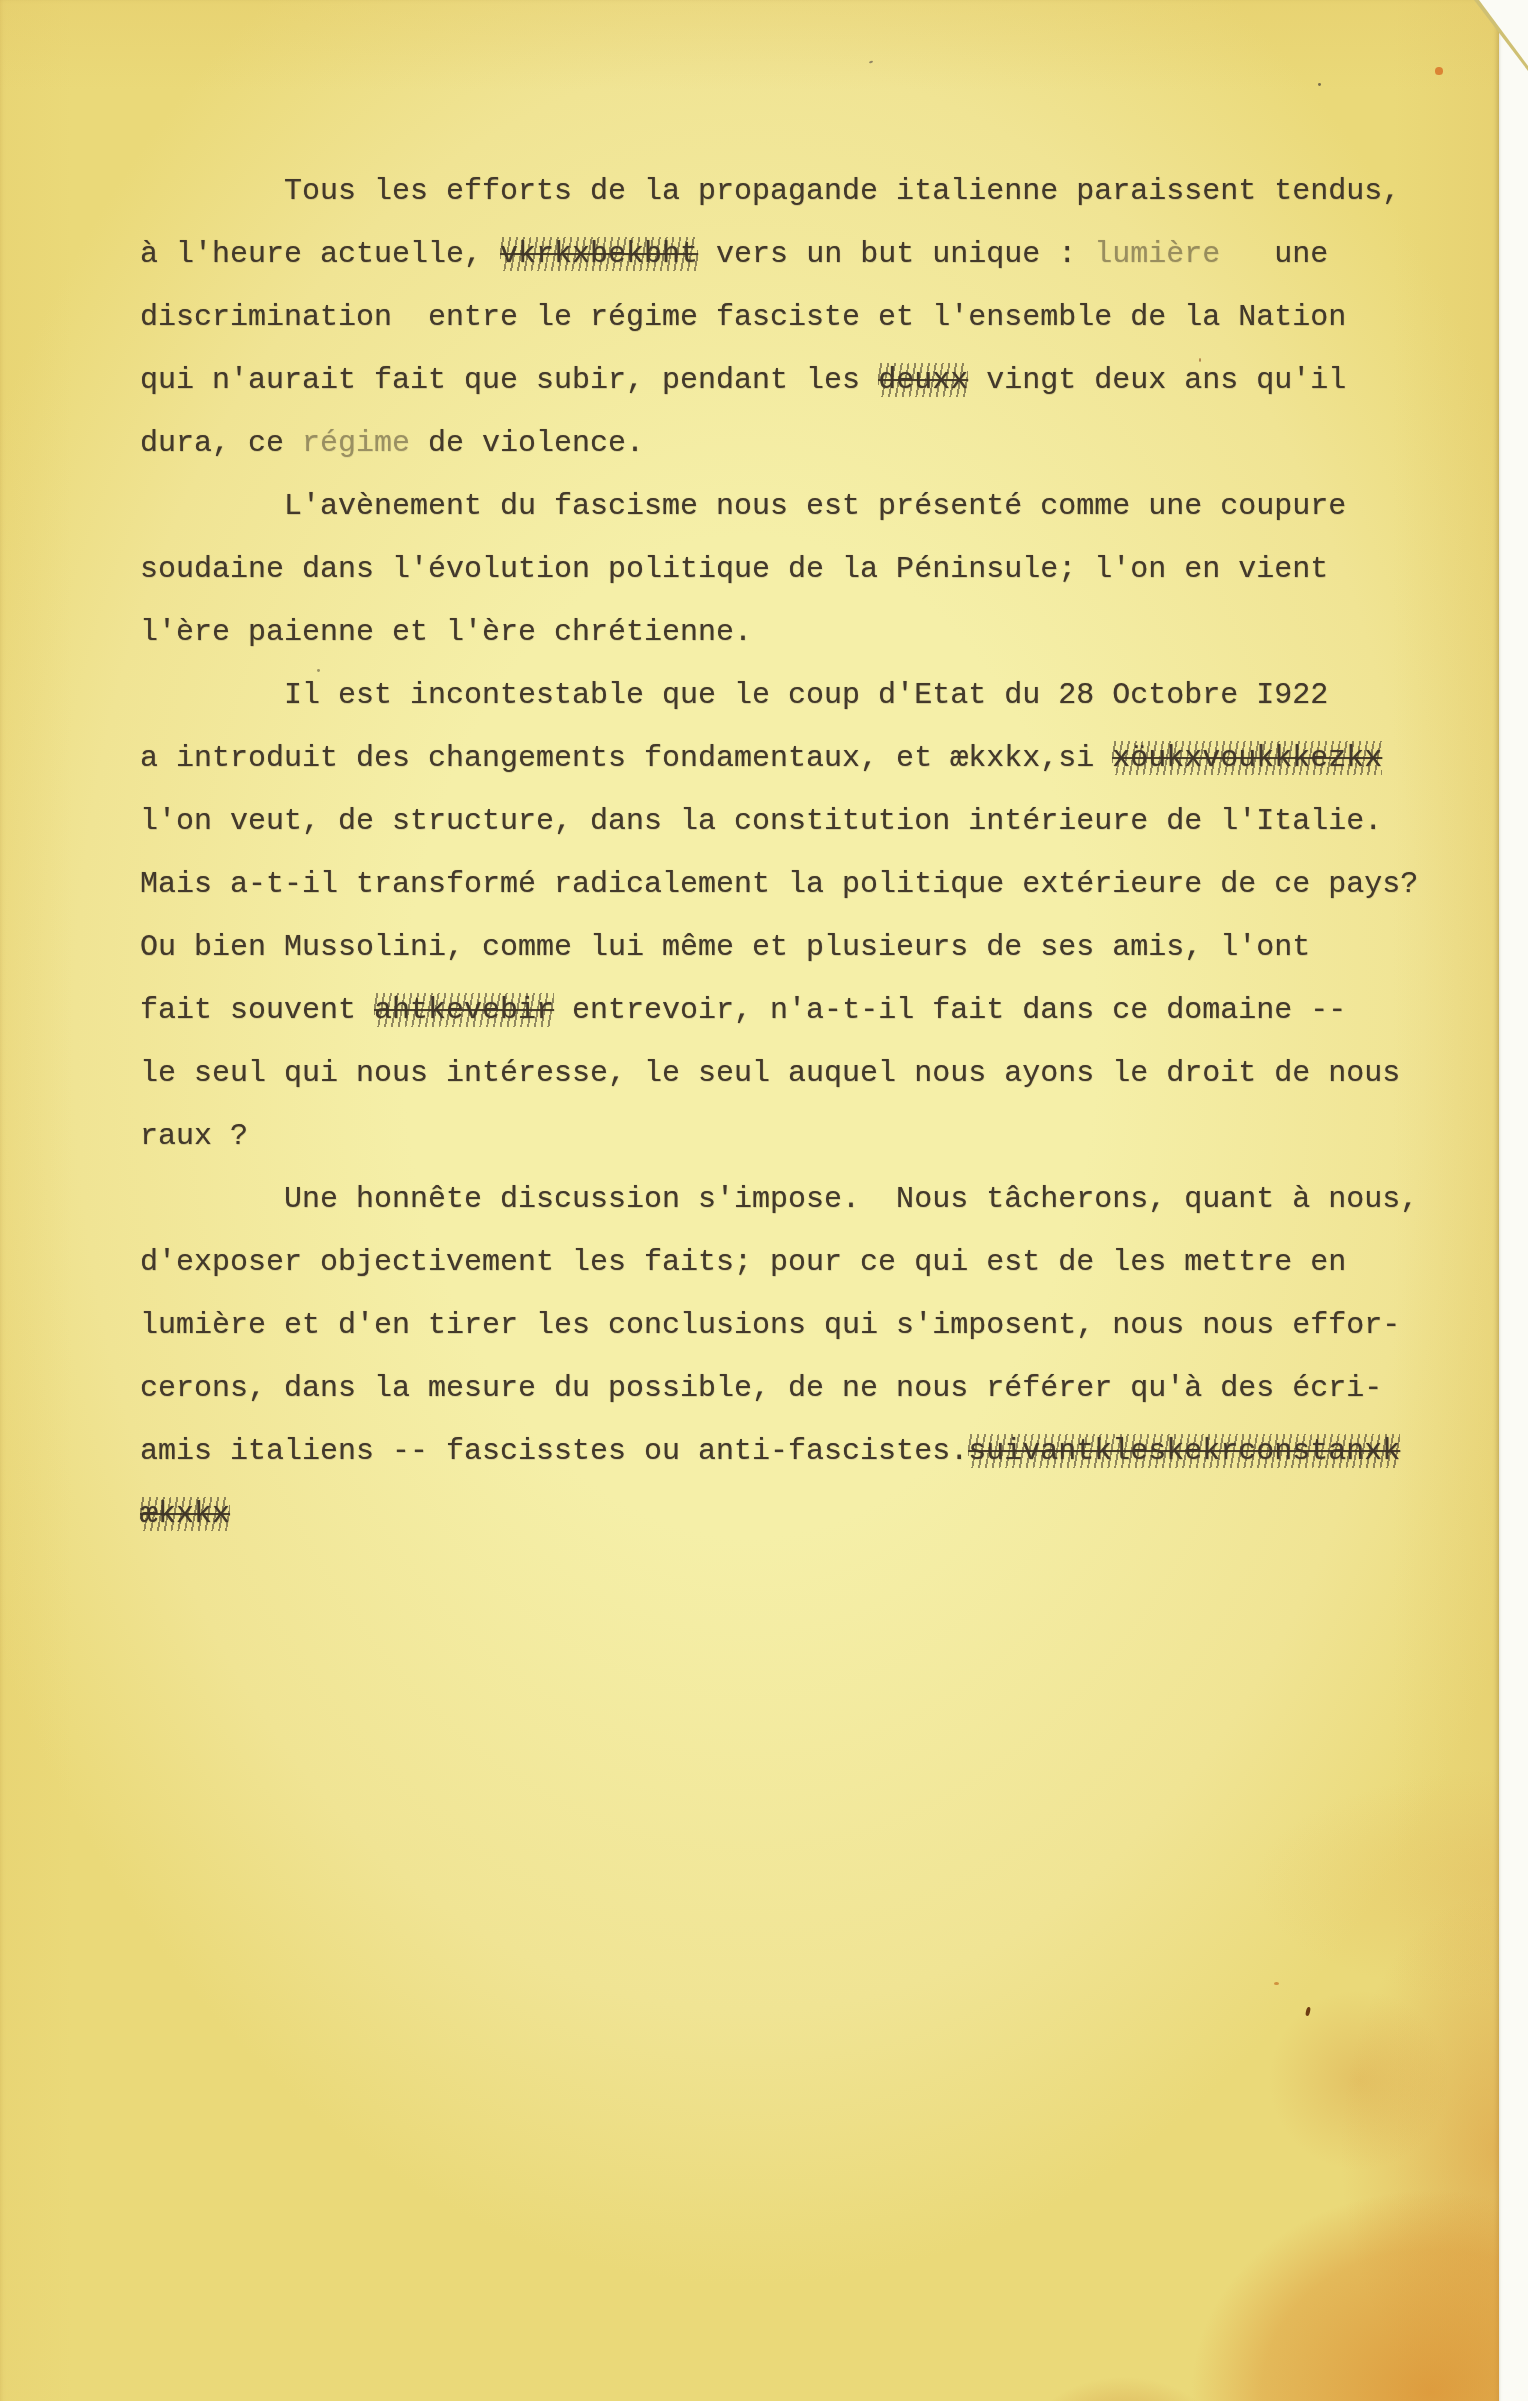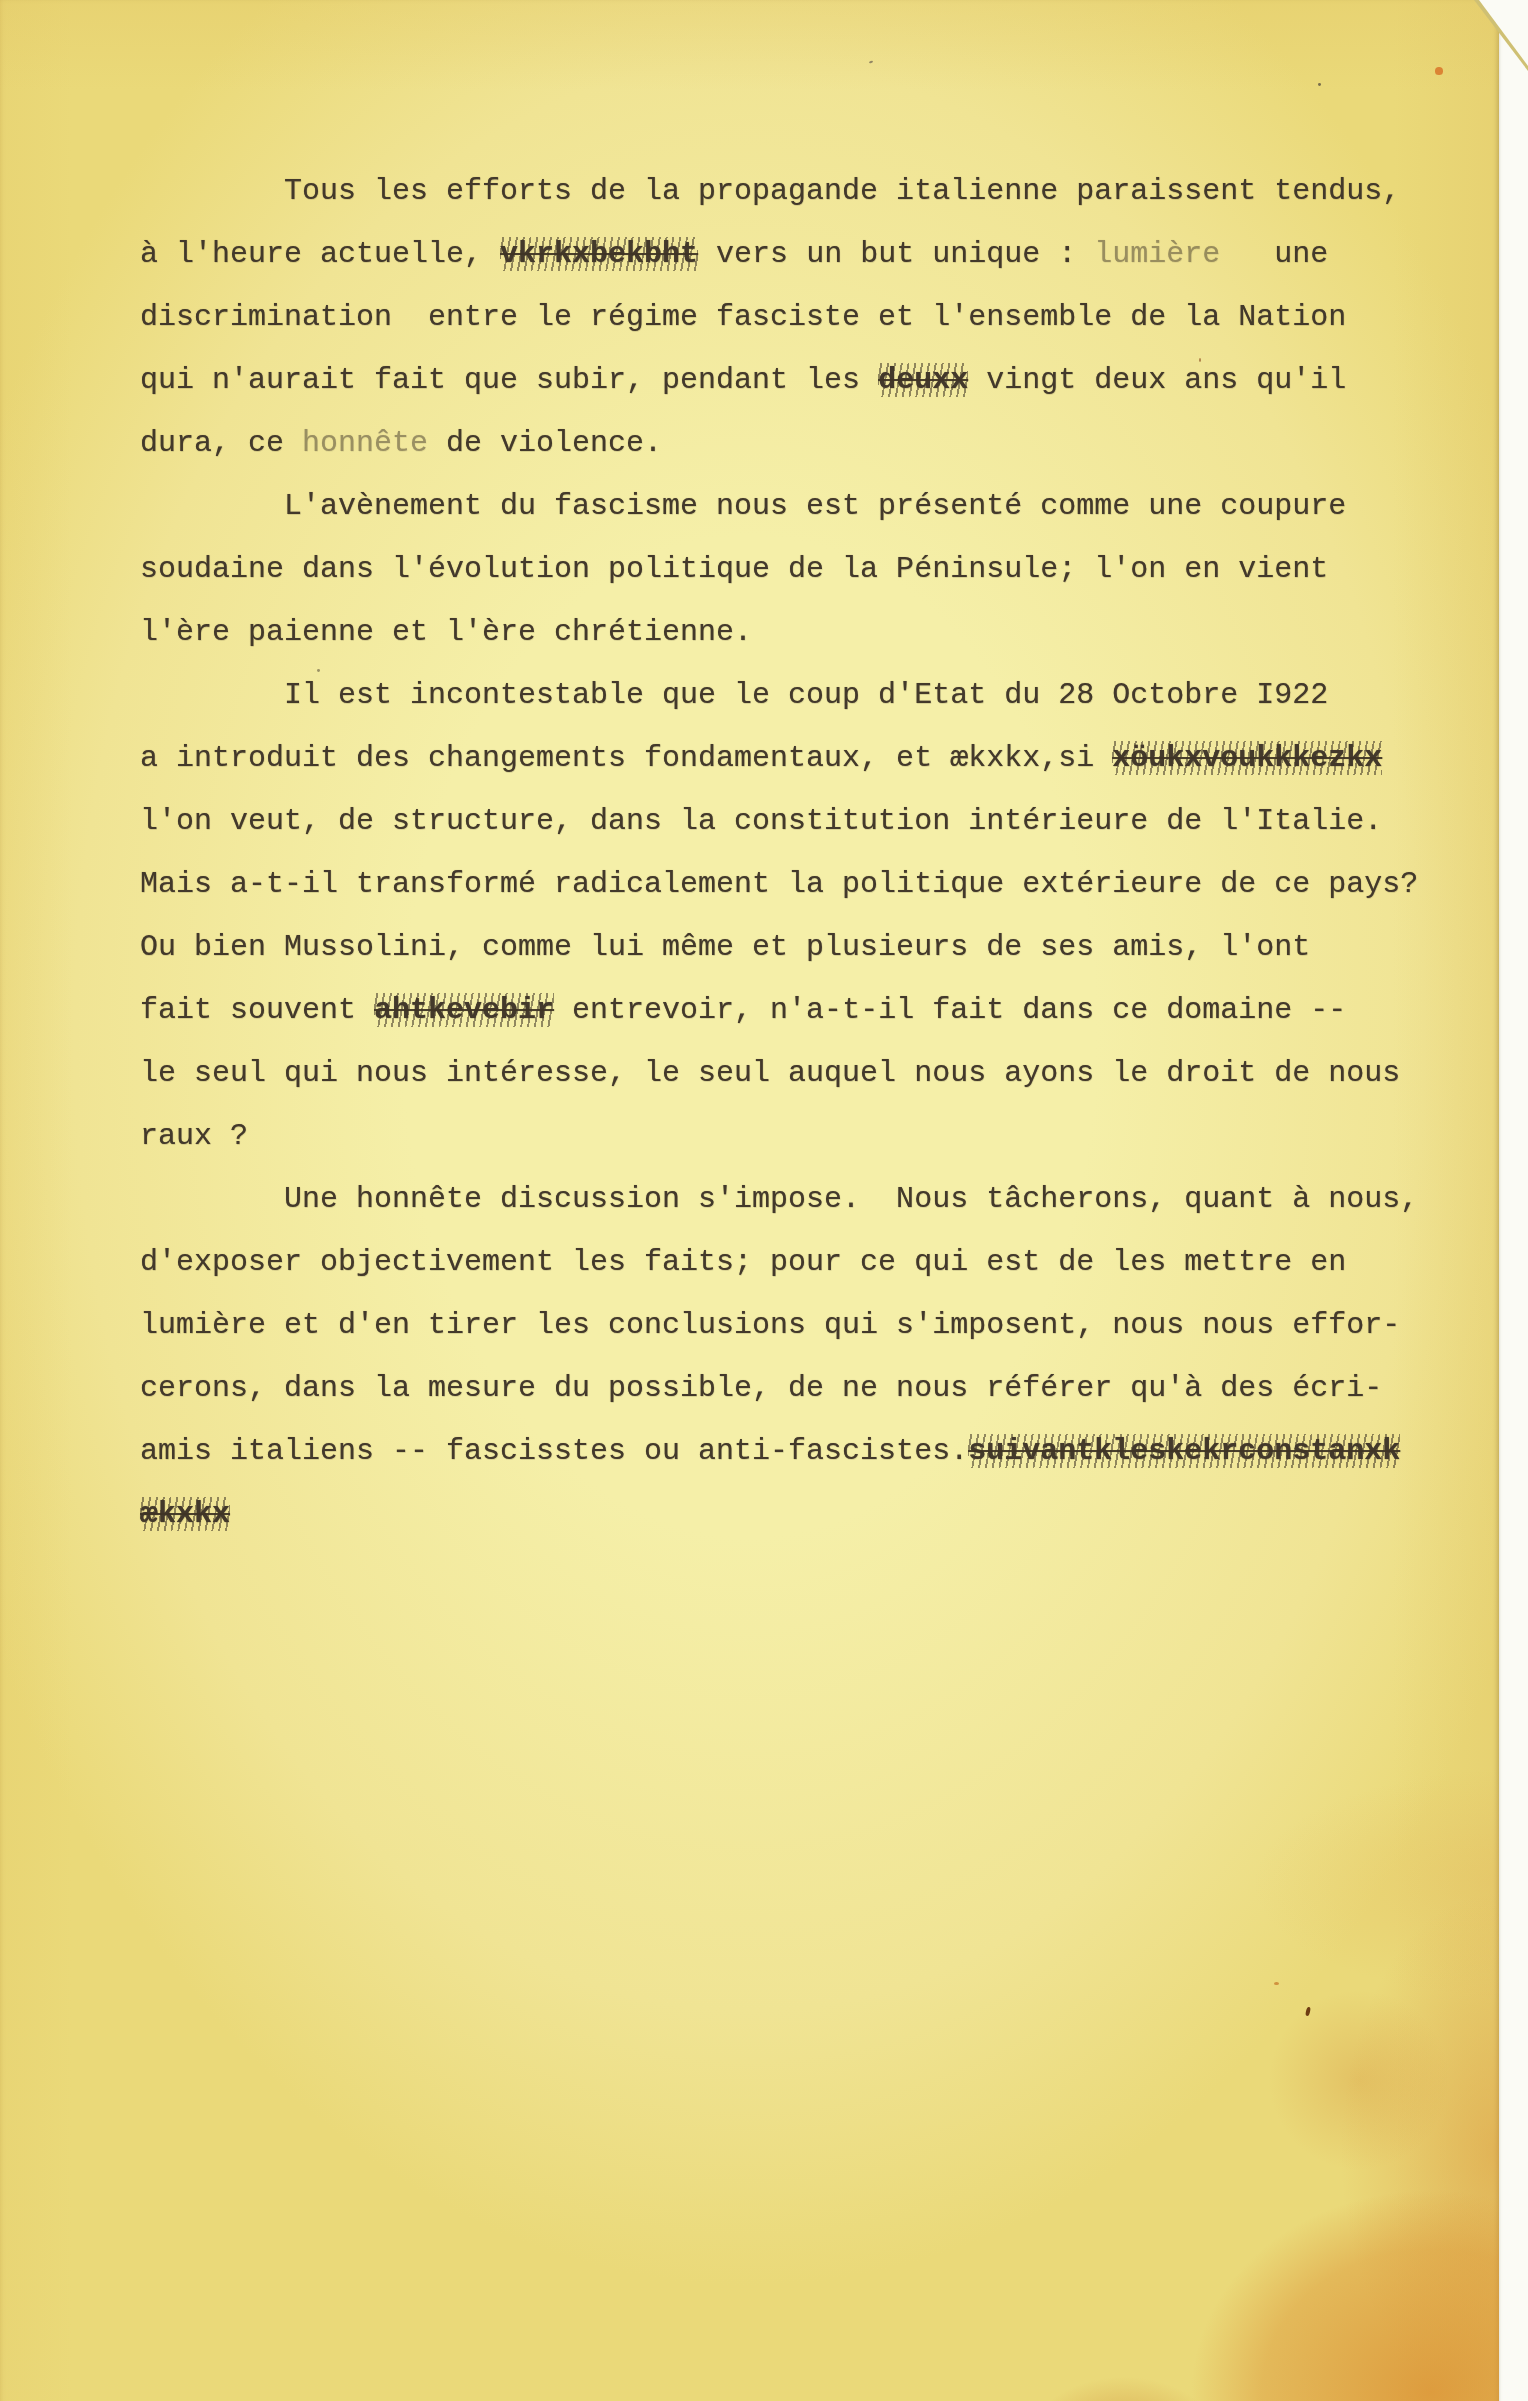--- a/index.html
+++ b/index.html
@@ -57,21 +57,21 @@
 
   .text-layer{
     position:absolute;left:140px;top:160px;width:1345px;
     color:var(--ink,#43392b);
     font-size:30px;line-height:63px;
     filter:blur(0.2px);
     text-shadow:0 0 0.8px rgba(67,57,43,.55), 0.5px 0.5px 0 rgba(67,57,43,.12);
   }
   .line{white-space:pre;height:63px;}
   .struck{
-    font-weight:bold;
+    font-weight:normal;
     text-decoration:line-through;
     text-decoration-thickness:2.4px;
     text-decoration-color:rgba(62,52,36,.85);
     background-image:repeating-linear-gradient(100deg,
       rgba(62,52,36,0) 0 2.4px, rgba(62,52,36,.55) 2.4px 4.3px, rgba(62,52,36,0) 4.3px 6.7px);
   }
   .faint{opacity:.5;}
 </style>
 </head>
 <body>
@@ -85,21 +85,21 @@
     <div class="speck s3"></div>
     <div class="speck s4"></div>
     <div class="speck s5"></div>
     <div class="speck s6"></div>
     <div class="speck s7"></div>
     <div class="text-layer">
         <div class="line"><span>        Tous les efforts de la propagande italienne paraissent tendus,</span></div>
         <div class="line"><span>à l'heure actuelle, </span><span class="struck">vkrkxbekbht</span><span> vers un but unique : </span><span class="faint">lumière</span><span>   une</span></div>
         <div class="line"><span>discrimination  entre le régime fasciste et l'ensemble de la Nation</span></div>
         <div class="line"><span>qui n'aurait fait que subir, pendant les </span><span class="struck">deuxx</span><span> vingt deux ans qu'il</span></div>
-        <div class="line"><span>dura, ce </span><span class="faint">honnête</span><span> de violence.</span></div>
+        <div class="line"><span>dura, ce </span><span class="faint">régime</span><span> de violence.</span></div>
         <div class="line"><span>        L'avènement du fascisme nous est présenté comme une coupure</span></div>
         <div class="line"><span>soudaine dans l'évolution politique de la Péninsule; l'on en vient</span></div>
         <div class="line"><span>l'ère paienne et l'ère chrétienne.</span></div>
         <div class="line"><span>        Il est incontestable que le coup d'Etat du 28 Octobre I922</span></div>
         <div class="line"><span>a introduit des changements fondamentaux, et ækxkx,si </span><span class="struck">xöukxvoukkkezkx</span></div>
         <div class="line"><span>l'on veut, de structure, dans la constitution intérieure de l'Italie.</span></div>
         <div class="line"><span>Mais a-t-il transformé radicalement la politique extérieure de ce pays?</span></div>
         <div class="line"><span>Ou bien Mussolini, comme lui même et plusieurs de ses amis, l'ont</span></div>
         <div class="line"><span>fait souvent </span><span class="struck">ahtkevebir</span><span> entrevoir, n'a-t-il fait dans ce domaine --</span></div>
         <div class="line"><span>le seul qui nous intéresse, le seul auquel nous ayons le droit de nous</span></div>

